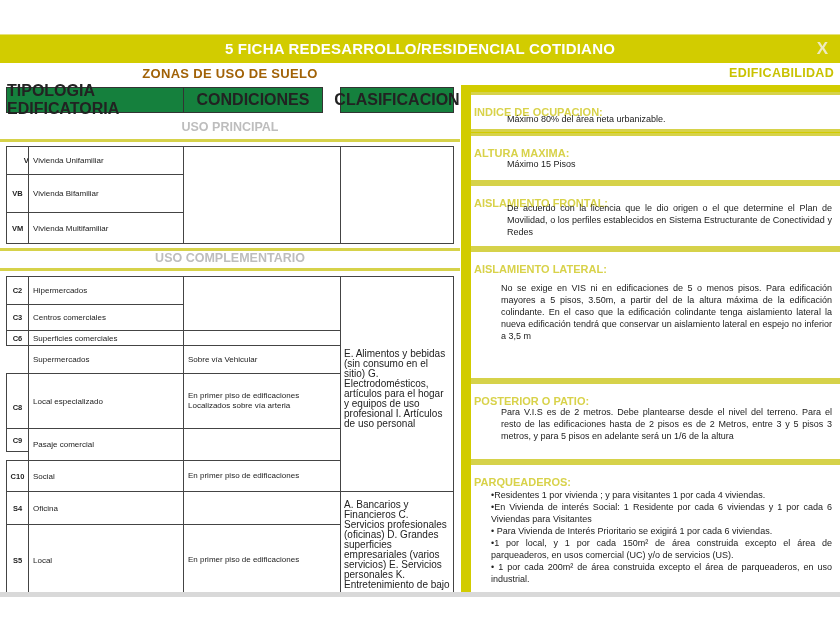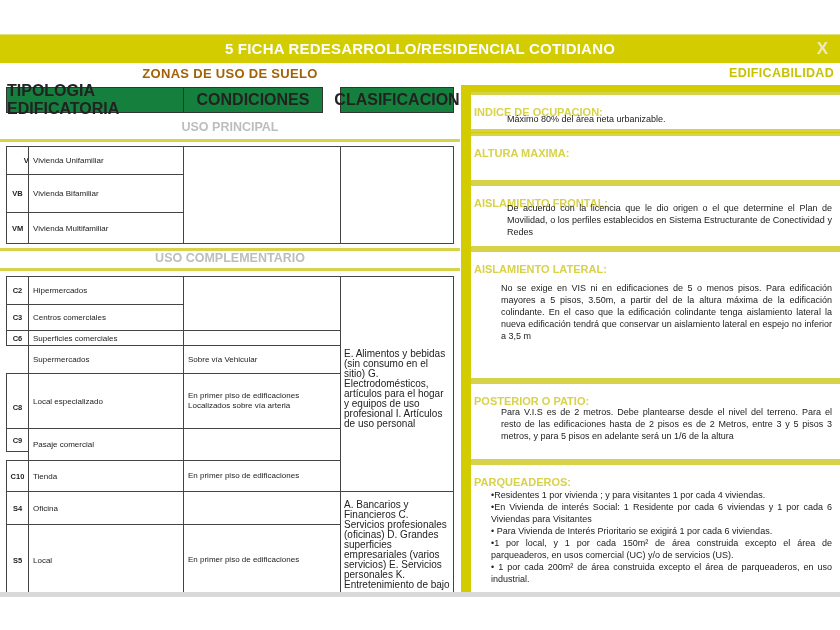--- a/index.html
+++ b/index.html
@@ -77,21 +77,21 @@
 
 <div class="cell code" style="left:6px;top:373px;width:23px;height:68px;">C8</div>
 <div class="cell name" style="left:28px;top:373px;width:156px;height:56px;">Local especializado</div>
 <div class="cell cond" style="left:183px;top:373px;width:158px;height:56px;">En primer piso de edificaciones Localizados sobre vía arteria</div>
 
 <div class="cell code" style="left:6px;top:428px;width:23px;height:24px;">C9</div>
 <div class="cell name" style="left:28px;top:428px;width:188px;height:33px;">Pasaje comercial</div>
 <div class="cell" style="left:183px;top:428px;width:158px;height:33px;"></div>
 
 <div class="cell code" style="left:6px;top:460px;width:23px;height:32px;">C10</div>
-<div class="cell name" style="left:28px;top:460px;width:156px;height:32px;">Tienda</div>
+<div class="cell name" style="left:28px;top:460px;width:156px;height:32px;">Social</div>
 <div class="cell cond" style="left:183px;top:460px;width:158px;height:32px;">En primer piso de edificaciones</div>
 
 <div class="cell clas" style="left:340px;top:276px;width:114px;height:216px;padding-top:72px;">E. Alimentos y bebidas (sin consumo en el sitio) G. Electrodomésticos, artículos para el hogar y equipos de uso profesional I. Artículos de uso personal</div>
 
 <div class="cell code" style="left:6px;top:491px;width:23px;height:34px;">S4</div>
 <div class="cell name" style="left:28px;top:491px;width:156px;height:34px;">Oficina</div>
 <div class="cell" style="left:183px;top:491px;width:158px;height:34px;"></div>
 
 <div class="cell code" style="left:6px;top:524px;width:23px;height:72px;">S5</div>
 <div class="cell name" style="left:28px;top:524px;width:156px;height:72px;">Local</div>
@@ -100,20 +100,21 @@
 <div class="cell clas" style="left:340px;top:491px;width:114px;height:105px;padding-top:8px;">A. Bancarios y Financieros C. Servicios profesionales (oficinas) D. Grandes superficies empresariales (varios servicios) E. Servicios personales K. Entretenimiento de bajo</div>
 
 <div class="rightpanel"></div>
 
 <div class="box" style="top:92px;height:34px;">
   <div class="lbl">INDICE DE OCUPACION:</div>
   <div class="txt" style="top:18px;">Máximo 80% del área neta urbanizable.</div>
 </div>
 <div class="box" style="top:133px;height:44px;">
   <div class="lbl">ALTURA MAXIMA:</div>
+  <div class="txt" style="top:22px;">Máximo 15 Pisos</div>
 </div>
 <div class="box" style="top:183px;height:60px;">
   <div class="lbl">AISLAMIENTO FRONTAL:</div>
   <div class="txt" style="top:16px;left:36px;">De acuerdo con la licencia que le dio origen o el que determine el Plan de Movilidad, o los perfiles establecidos en Sistema Estructurante de Conectividad y Redes</div>
 </div>
 <div class="box" style="top:249px;height:126px;padding-left:44px;">
   <div class="lbl">AISLAMIENTO LATERAL:</div>
   <div class="txt" style="top:30px;left:30px;">No se exige en VIS ni en edificaciones de 5 o menos pisos. Para edificación mayores a 5 pisos, 3.50m, a partir del de la altura máxima de la edificación colindante. En el caso que la edificación colindante tenga aislamiento lateral la nueva edificación tendrá que conservar un aislamiento lateral en espejo no inferior a 3,5 m</div>
 </div>
 <div class="box" style="top:381px;height:75px;">

